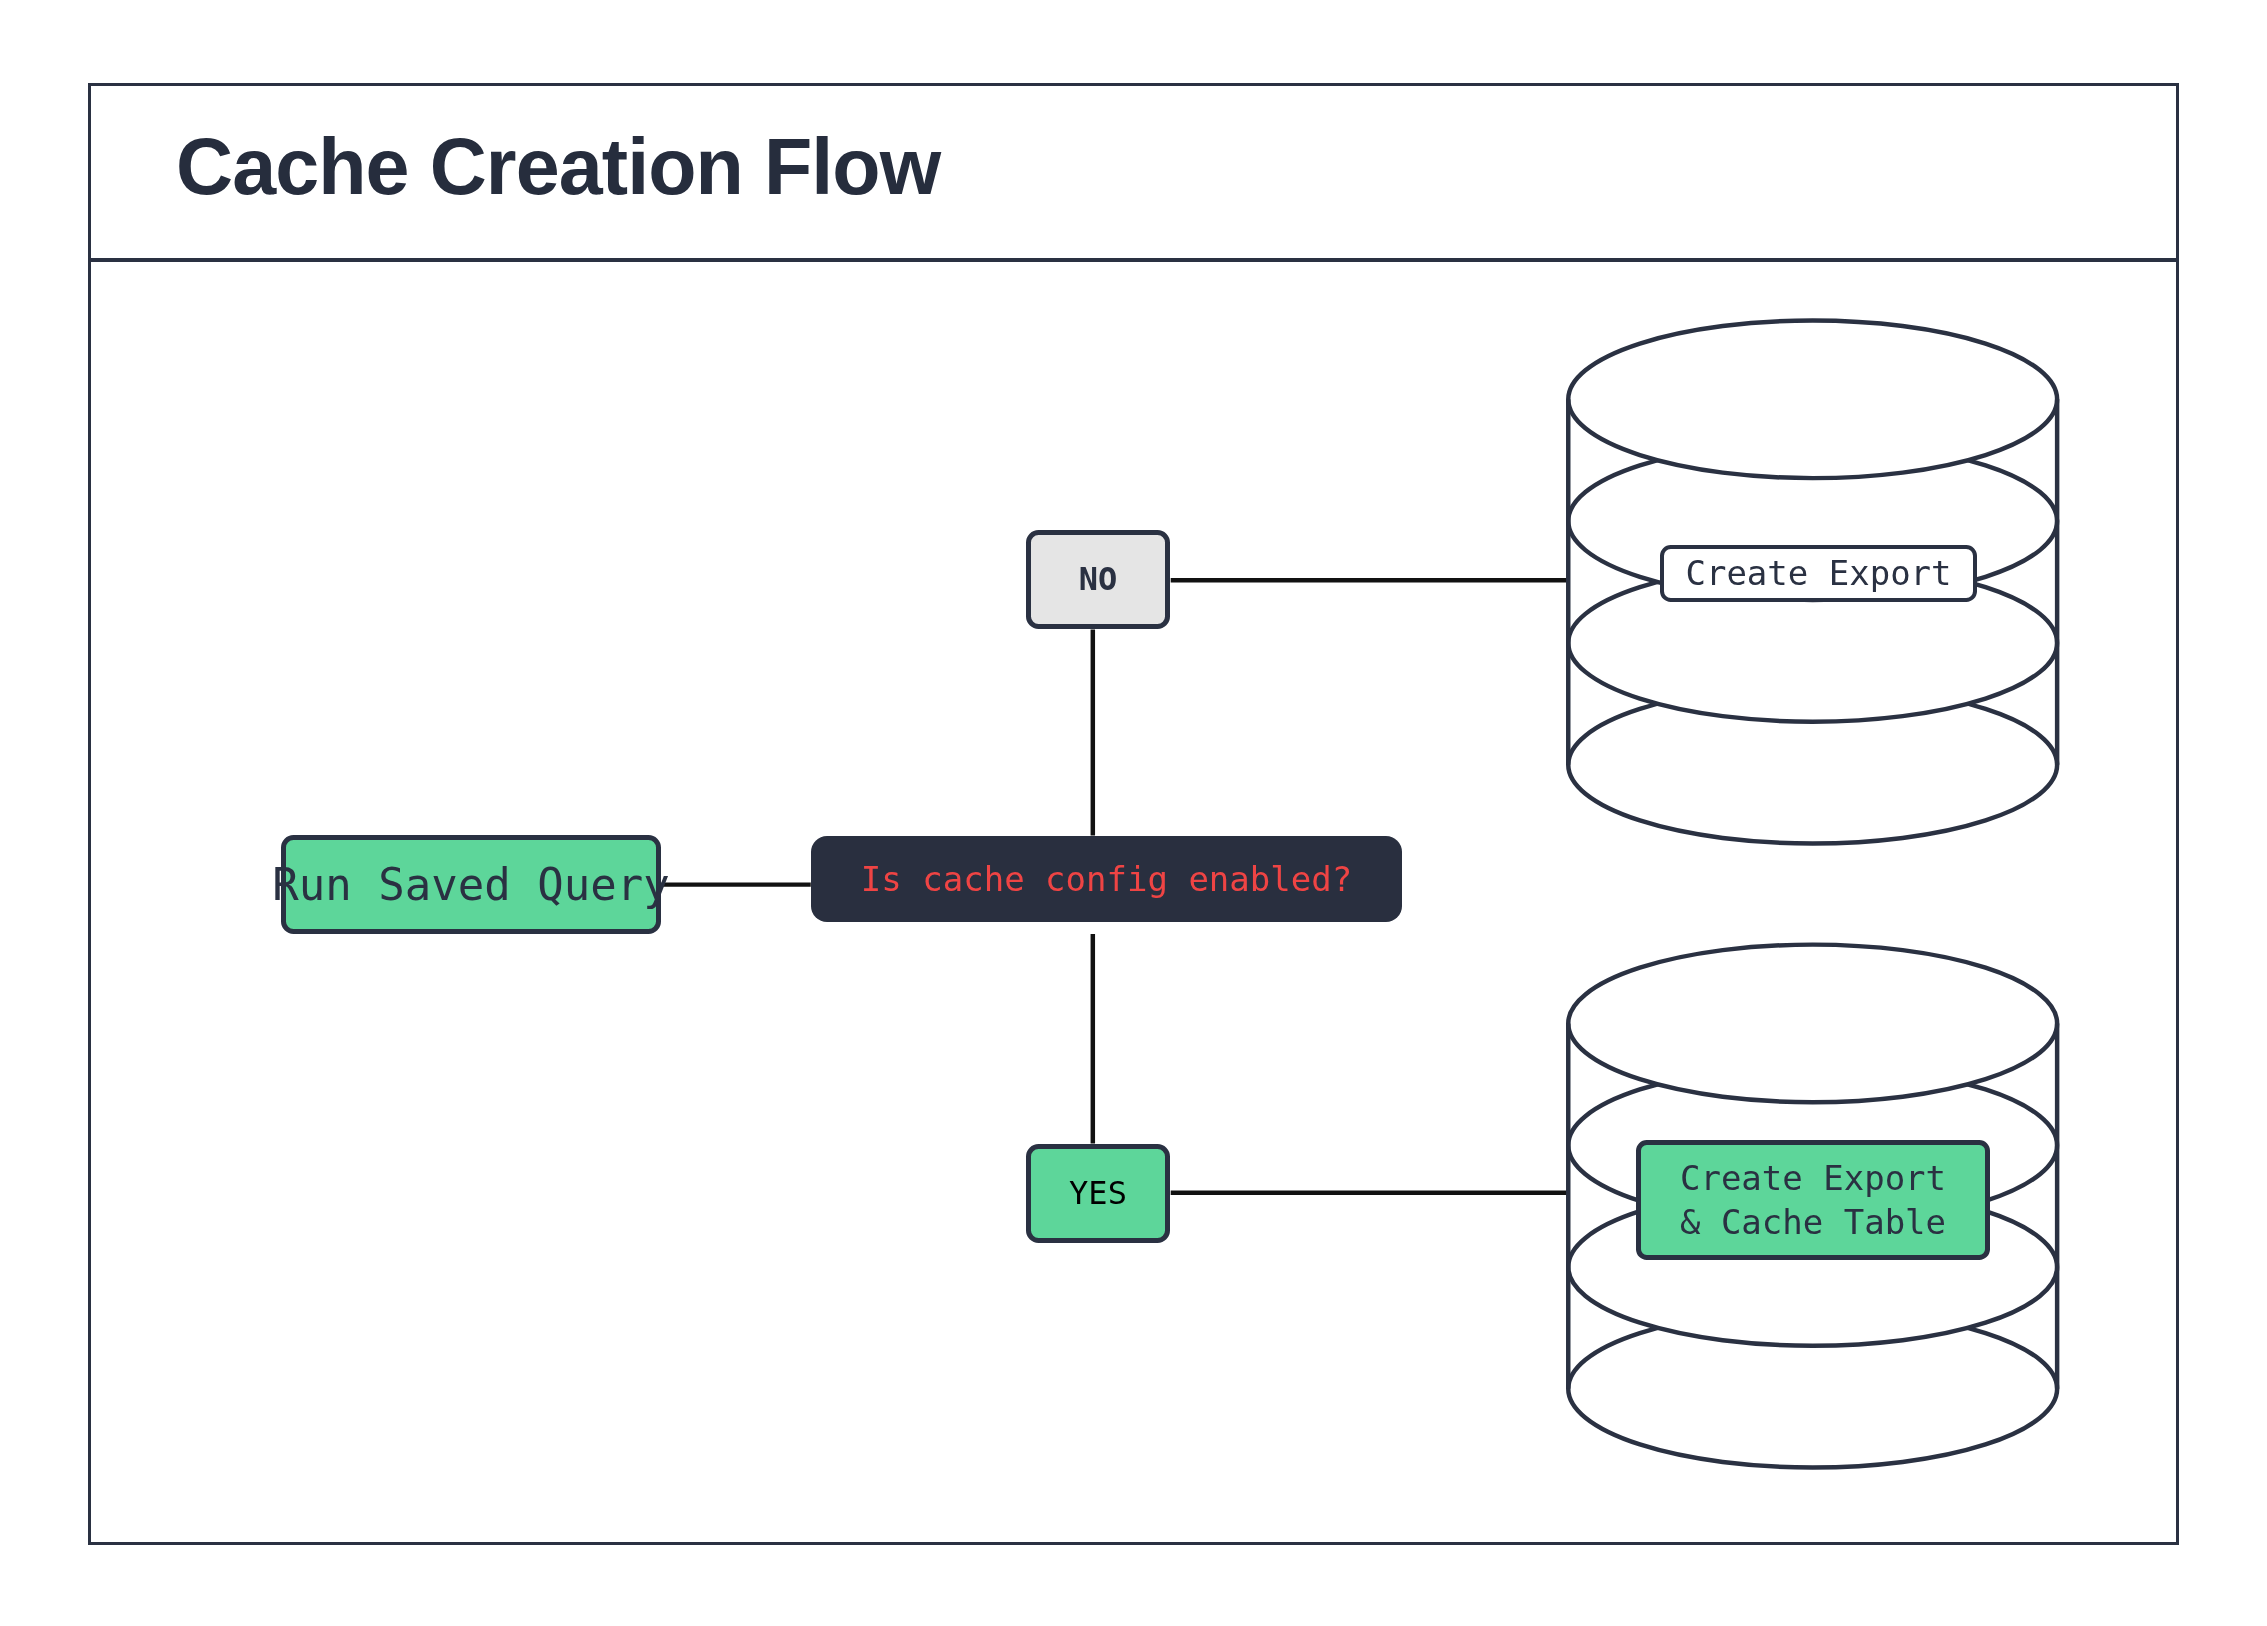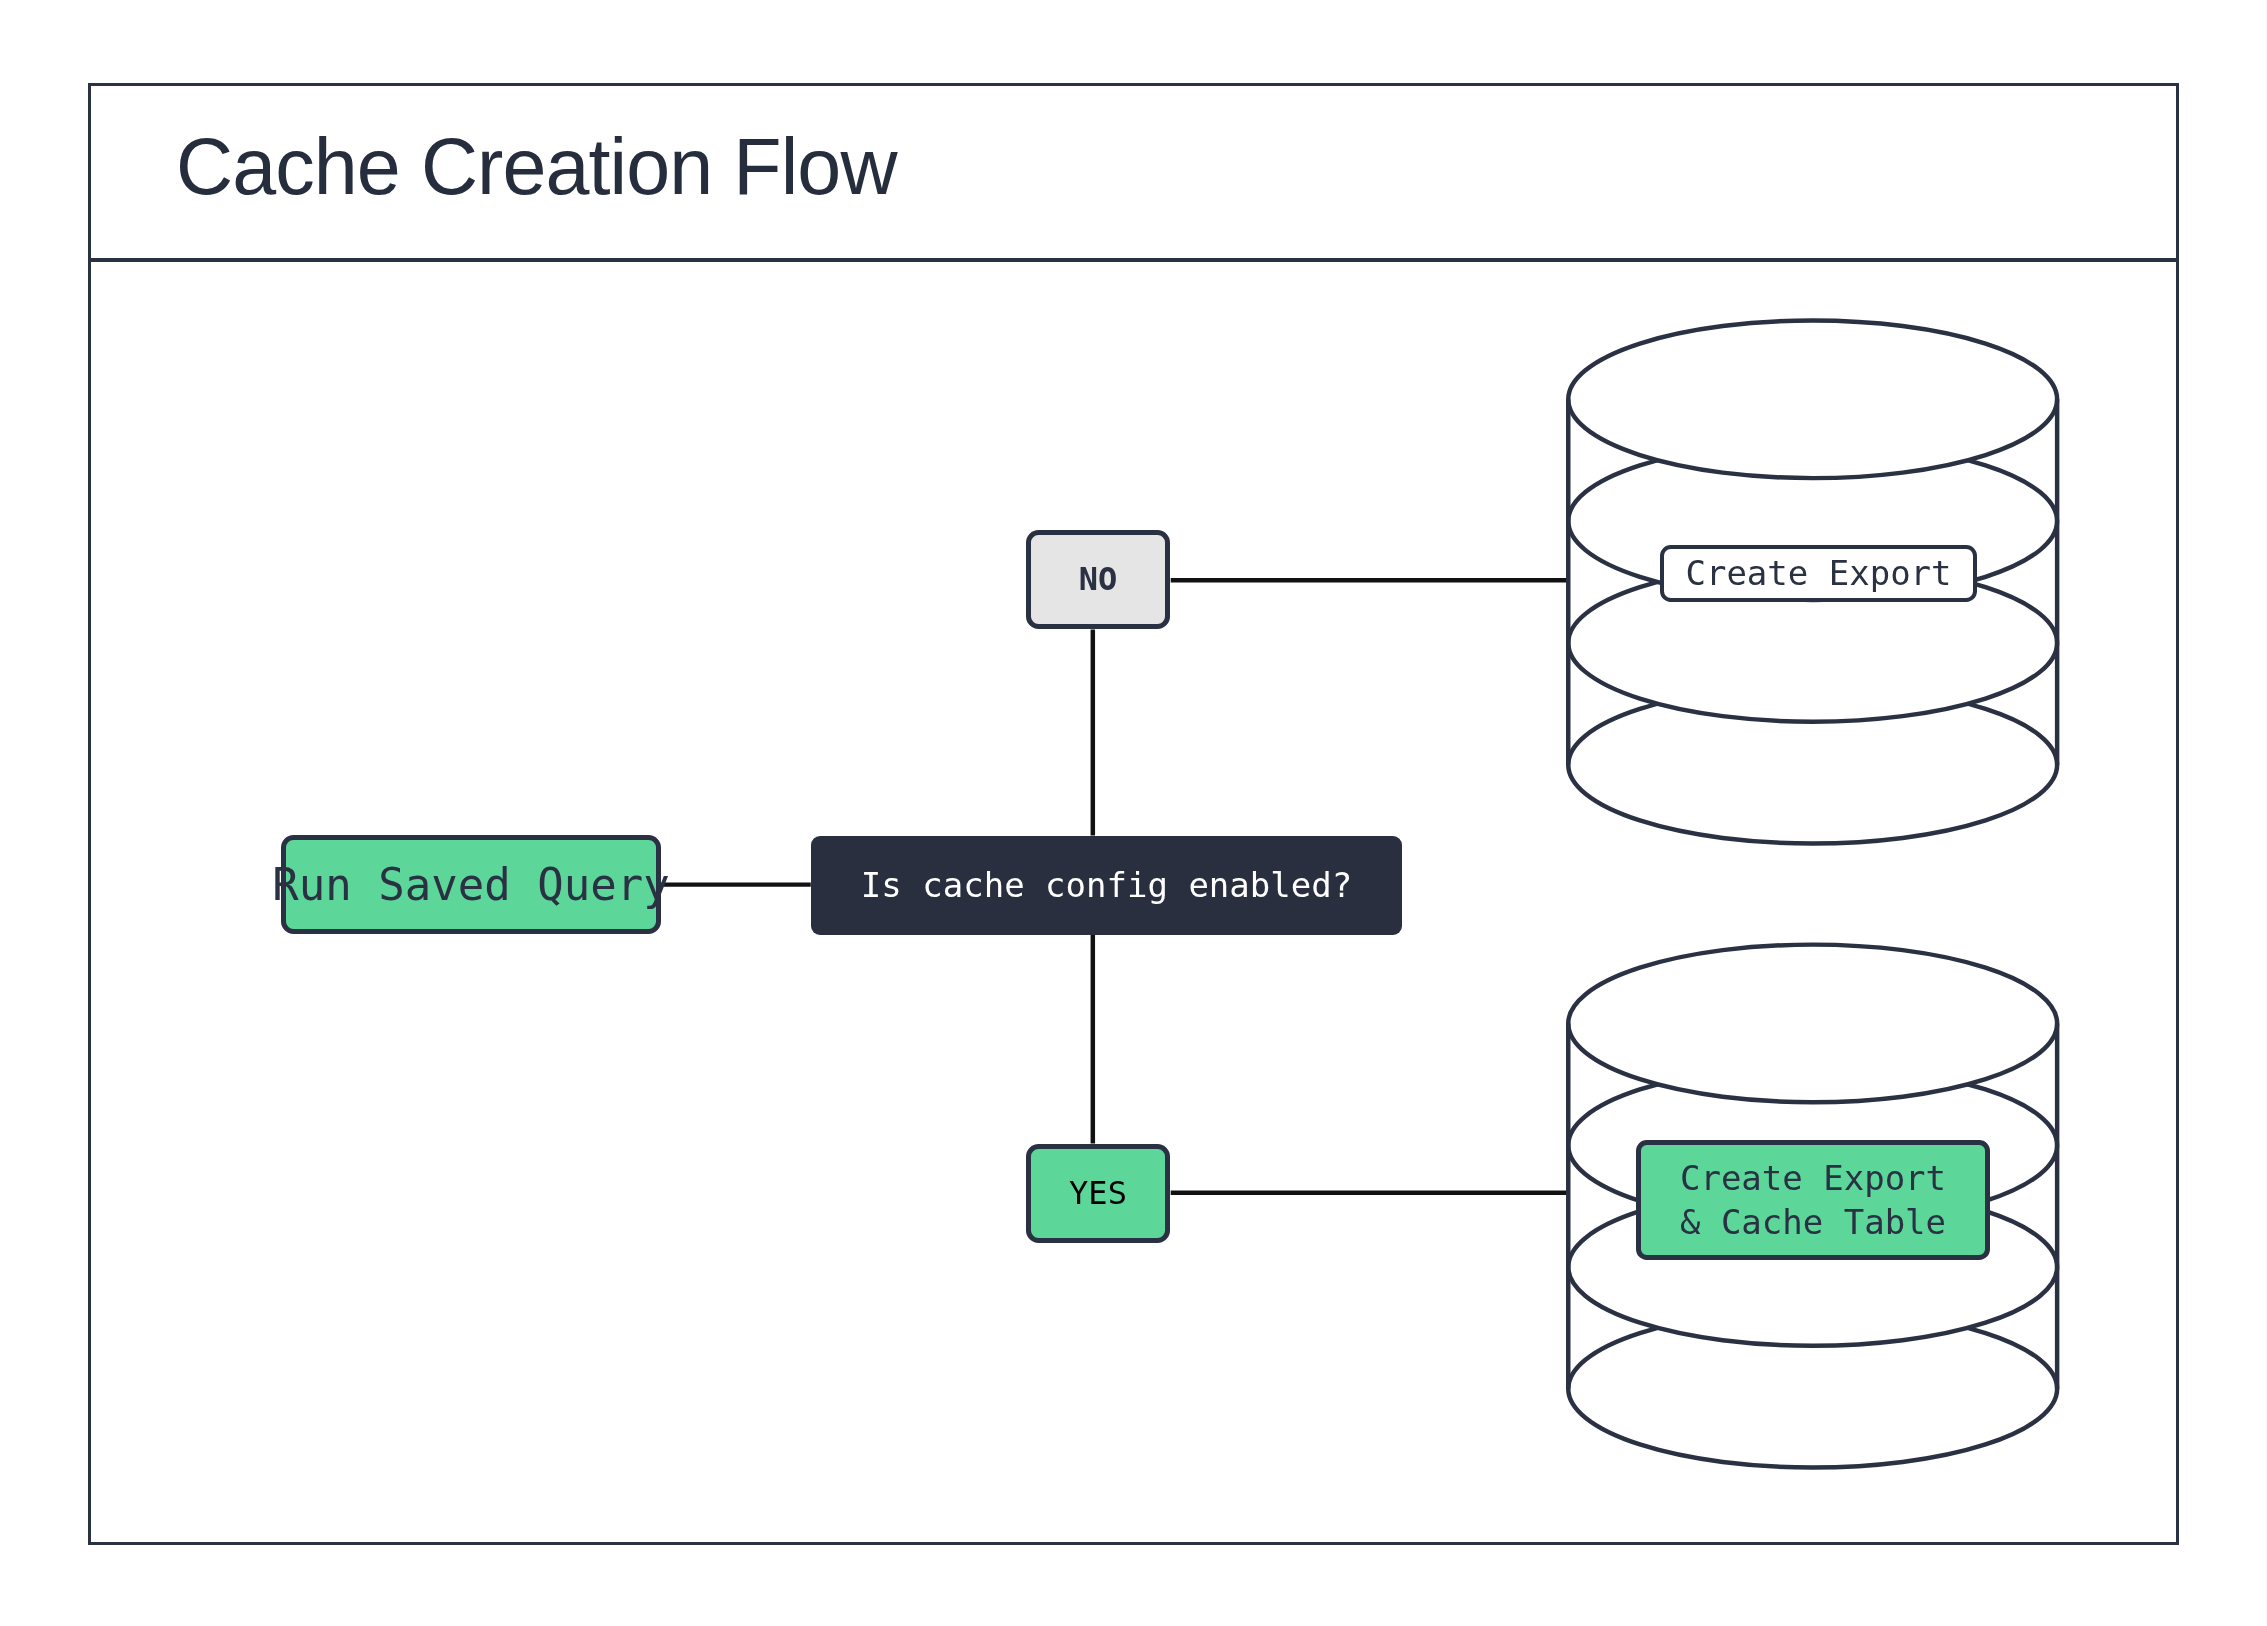--- a/index.html
+++ b/index.html
@@ -12,41 +12,41 @@
   .frame{
     left:88px;top:83px;width:2091px;height:1462px;
     border:3.6px solid #2a3142;background:transparent;
   }
   .header-divider{
     left:88px;top:258px;width:2091px;height:3.6px;background:#2a3142;
   }
   .title{
     left:176px;top:127px;
     font-family:"Liberation Sans","DejaVu Sans",sans-serif;
-    font-weight:400;font-size:79px;line-height:1;color:#262d3d;
+    font-weight:700;font-size:79px;line-height:1;color:#262d3d;
     letter-spacing:-0.9px;white-space:nowrap;
   }
   
   svg.layer{position:absolute;left:0;top:0;width:2268px;height:1626px;}
   .edge{stroke:#111111;stroke-width:5;fill:none;}
   .cyl{fill:#ffffff;stroke:#2a3142;stroke-width:5;}
   
   .node{
     display:flex;align-items:center;justify-content:center;
     text-align:center;line-height:1.3;white-space:pre;
   }
   .node-start{
     left:281px;top:835px;width:380px;height:99px;
     background:#5dd69a;border:5.4px solid #2a3142;border-radius:12.5px;
     font-size:44px;color:#2a3142;
   }
   .node-decision{
-    left:811px;top:836px;width:591px;height:99px;
-    background:#292f3f;border-radius:9px;
-    font-size:34px;color:#ffffff;
+    left:811px;top:836px;width:591px;height:86px;
+    background:#292f3f;border-radius:16px;
+    font-size:34px;color:#ef4444;
   }
   .node-no{
     left:1026px;top:530px;width:144px;height:99px;
     background:#e5e5e5;border:5.4px solid #2a3142;border-radius:12.5px;
     font-size:32px;font-weight:700;color:#2a3142;
   }
   .node-yes{
     left:1026px;top:1144px;width:144px;height:99px;
     background:#5dd69a;border:5.4px solid #2a3142;border-radius:12.5px;
     font-size:32px;font-weight:400;color:#000000;

